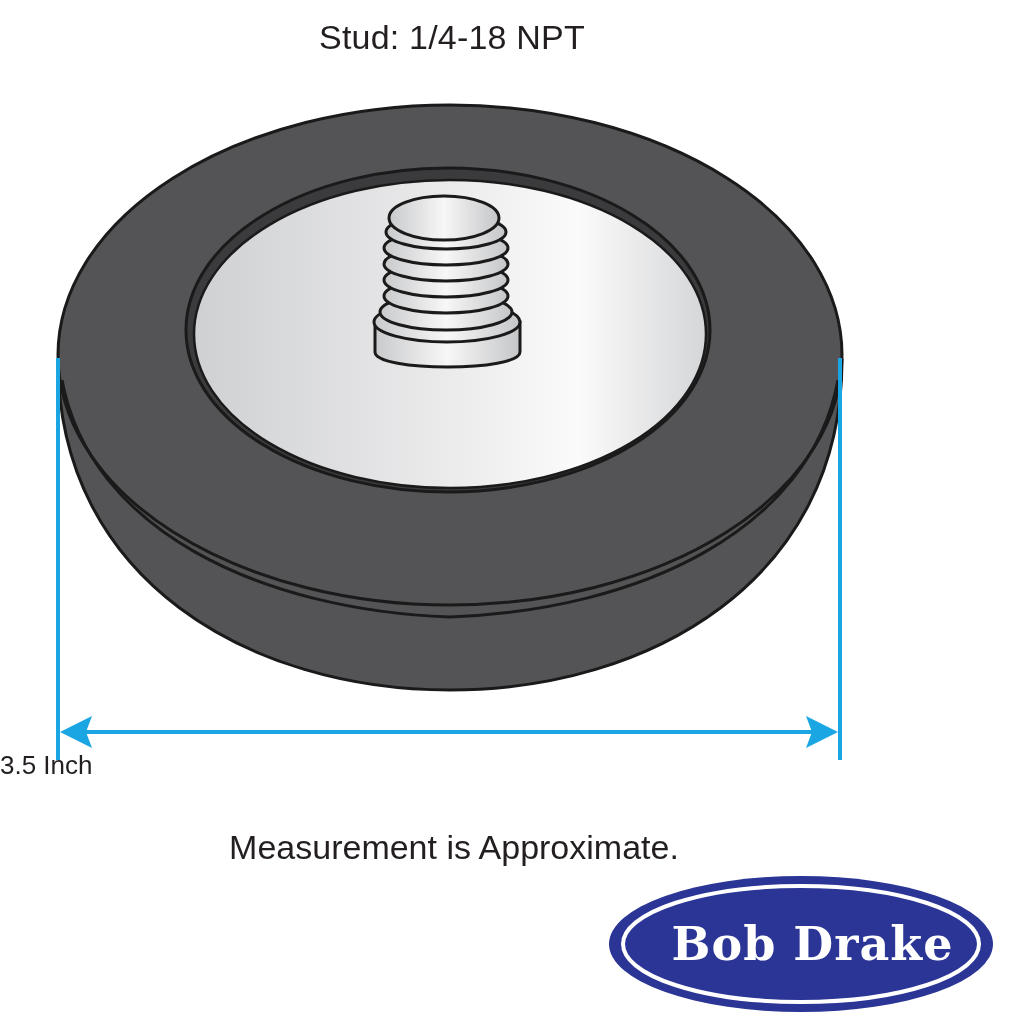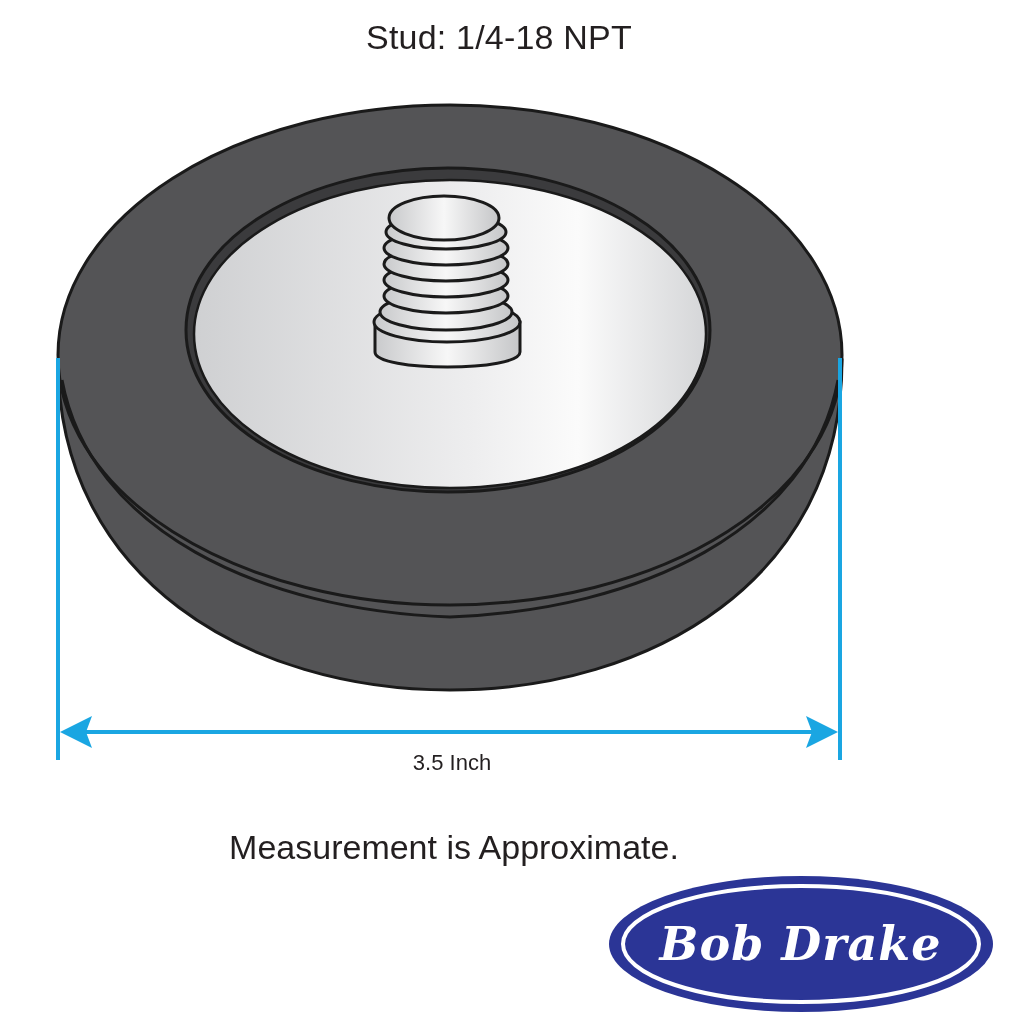--- a/index.html
+++ b/index.html
@@ -1,28 +1,28 @@
 <!DOCTYPE html>
 <html><head>
   <meta charset="utf-8">
   <style>
     html, body { margin: 0; padding: 0; background: #ffffff; }
     body { width: 1024px; height: 1024px; position: relative; overflow: hidden;
            font-family: "Liberation Sans", "DejaVu Sans", sans-serif; color: #231f20; }
     .title { position: absolute; top: 18px; left: 0; width: 904px; text-align: center;
-             font-size: 34px; letter-spacing: 0.2px; padding-left: 47px; }
-    .dim-label { position: absolute; top: 750px; left: 0; width: 904px; text-align: center;
-                 font-size: 22px; }
+             font-size: 34px; letter-spacing: 0.2px; }
+    .dim-label { position: absolute; top: 750px; left: 0; width: 904px; text-align: left;
+                 font-size: 26px; }
     .note { position: absolute; top: 812px; left: 0; width: 908px; text-align: center;
             font-size: 34px; margin-top: 16px; }
     svg.drawing { position: absolute; left: 0; top: 0; }
     .logo { position: absolute; left: 608px; top: 876px; width: 385px; height: 136px; }
-    .logo-text { position: absolute; left: 0; top: 0; width: 385px; height: 136px;
+    .logo-text { position: absolute; left: 12px; top: 0; width: 385px; height: 136px;
                  display: flex; align-items: center; justify-content: center;
-                 font-family: "DejaVu Serif", "Liberation Serif", serif; font-style: italic;
+                 font-family: "DejaVu Serif", "Liberation Serif", serif; 
                  font-weight: bold; font-size: 46px; color: #ffffff; letter-spacing: 1px; }
   </style>
 </head>
 <body>
 
 <div class="title">Stud: 1/4-18 NPT</div>
 
 <svg class="drawing" width="1024" height="1024" viewBox="0 0 1024 1024">
   <defs>
     <linearGradient id="metal" x1="0" x2="1" y1="0" y2="0">

